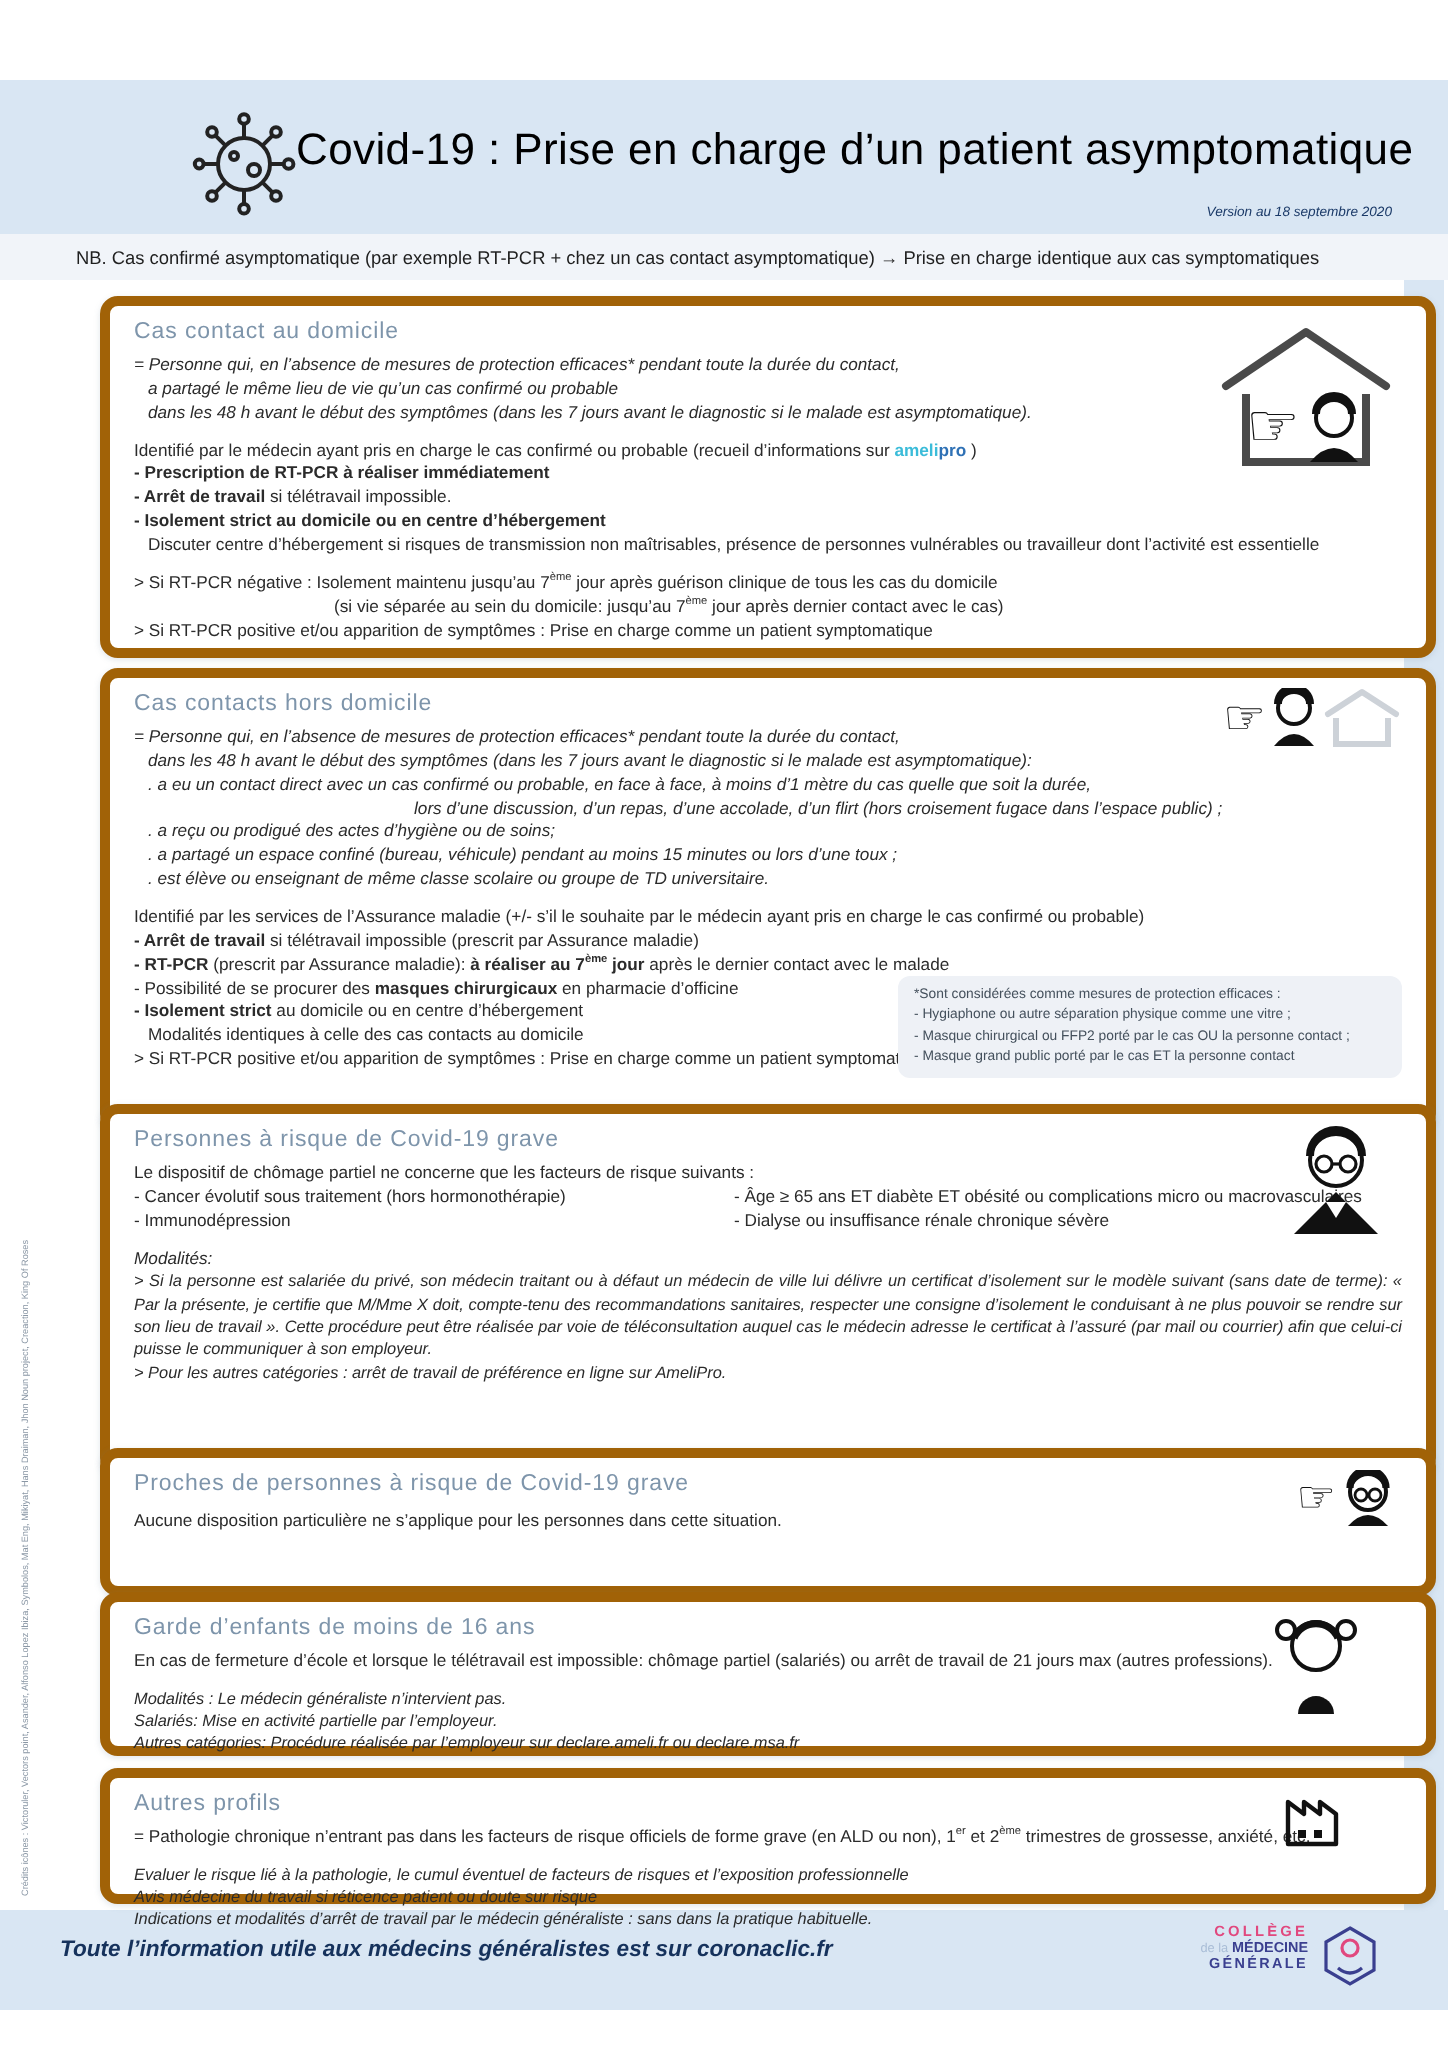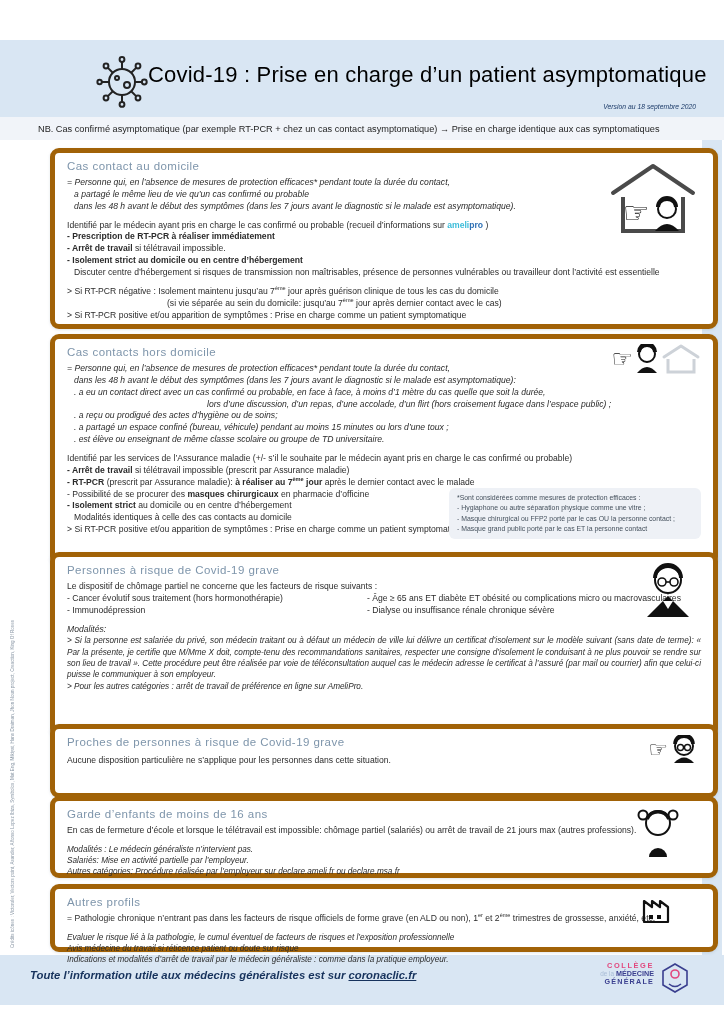--- a/index.html
+++ b/index.html
@@ -47,21 +47,21 @@
   
   .note-box{position:absolute;right:12px;top:149px;width:252px;background:#eef1f6;border-radius:6px;
             padding:5px 8px;font-size:6.9px;line-height:1.5;color:#44505c;box-sizing:border-box;}
   
   .card-icon{position:absolute;}
   .hand-glyph{font-family:"DejaVu Sans",sans-serif;color:#111;}
   .icon-row{display:flex;align-items:center;gap:3px;}
   
   .footer-text{position:absolute;left:30px;top:969px;font-size:11.3px;font-style:italic;
                font-weight:600;color:#16325c;}
-  .footer-link{text-decoration:underline;cursor:pointer;}
+  .footer-link{cursor:pointer;}
   .logo{position:absolute;right:34px;top:962px;display:flex;align-items:flex-start;gap:6px;}
   .logo-text{text-align:right;line-height:1.12;}
   .logo-l1{color:#e1487e;font-size:7.4px;font-weight:700;letter-spacing:1.6px;}
   .logo-l2{font-size:7.2px;}
   .logo-dela{color:#a9bdd6;font-size:6.4px;}
   .logo-navy{color:#3a3f8f;font-weight:700;}
   .logo-l3{font-size:7.2px;color:#3a3f8f;font-weight:700;letter-spacing:1.2px;}
   
   .credits{position:absolute;left:10px;top:948px;width:332px;transform:rotate(-90deg);
            transform-origin:0 0;font-size:4.6px;color:#8a97a5;white-space:nowrap;}
@@ -221,21 +221,21 @@
       <path d="M10 14 a12 12 0 0 1 22 0" fill="none" stroke="#111" stroke-width="3.6"></path>
       <path d="M12 52 a9 9 0 0 1 18 0 z" fill="#111"></path>
     </svg>
   </section>
 
   <section class="card" id="card6">
     <div class="sec-title">Autres profils</div>
     <div class="txt"><span>= Pathologie chronique n’entrant pas dans les facteurs de risque officiels de forme grave (en ALD ou non), 1</span><sup>er</sup><span> et 2</span><sup>ème</sup><span> trimestres de grossesse, anxiété, etc.</span></div>
     <div class="txt it small gap">Evaluer le risque lié à la pathologie, le cumul éventuel de facteurs de risques et l’exposition professionnelle</div>
     <div class="txt it small">Avis médecine du travail si réticence patient ou doute sur risque</div>
-    <div class="txt it small">Indications et modalités d’arrêt de travail par le médecin généraliste : comme dans la pratique employeur.</div>
+    <div class="txt it small">Indications et modalités d’arrêt de travail par le médecin généraliste : sans dans la pratique habituelle.</div>
     <svg class="card-icon" style="right:40px;top:2px" width="34" height="34" viewBox="0 0 34 34">
       <path d="M5 31 V10 l8 6 v-6 l8 6 v-6 l8 6 v15 z" fill="none" stroke="#111" stroke-width="2.2" stroke-linejoin="round"></path>
       <rect x="10" y="24" width="4" height="4" fill="#111"></rect>
       <rect x="18" y="24" width="4" height="4" fill="#111"></rect>
     </svg>
   </section>
 
   <div class="footer-text">
     <span>Toute l’information utile aux médecins généralistes est sur </span><span class="footer-link">coronaclic.fr</span>
   </div>

